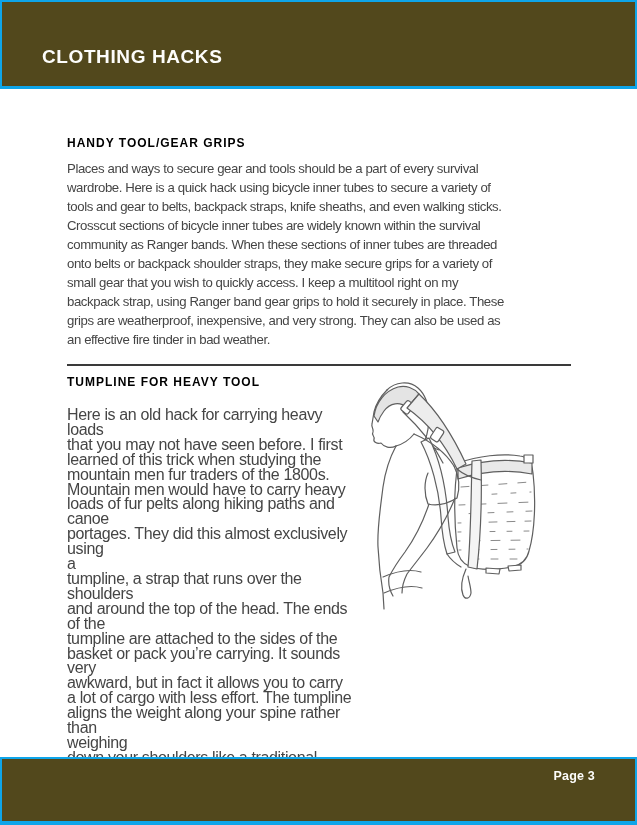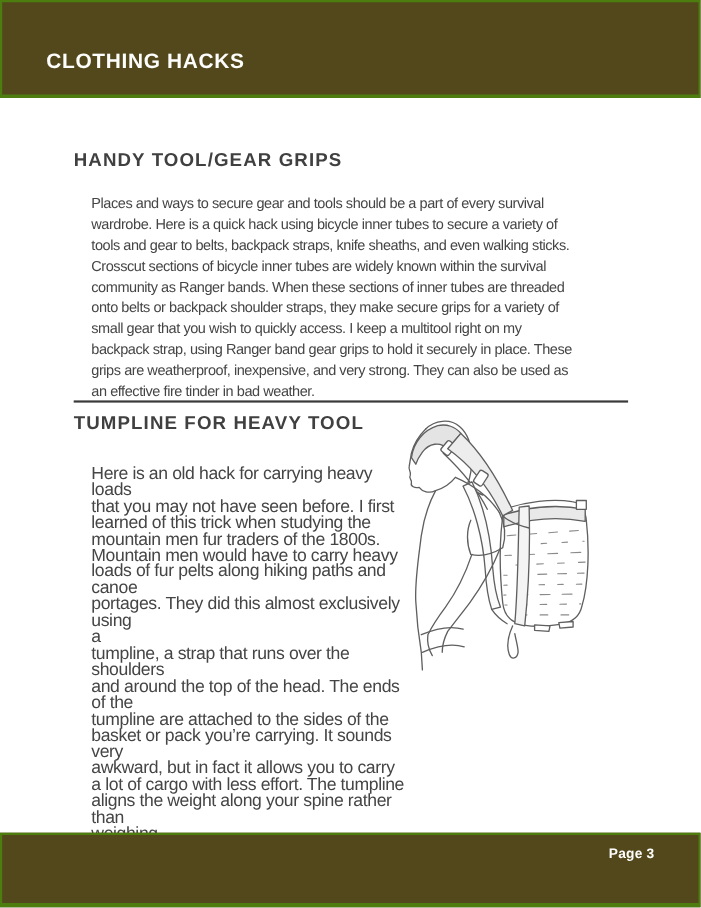--- a/index.html
+++ b/index.html
@@ -2,42 +2,42 @@
 <html><head>
 <meta charset="utf-8">
 <style>
   html,body{margin:0;padding:0;}
   body{
     width:637px;height:825px;position:relative;background:#ffffff;
     font-family:"Liberation Sans",sans-serif;overflow:hidden;
   }
   .band{
     position:absolute;left:0;right:0;background:#52481c;
-    border:2px solid #4d7c0f;box-sizing:border-box;
+    border:2px solid #0ea5e9;box-sizing:border-box;
   }
   .band.header{top:0;height:89px;border-bottom-width:3px;}
   .band.footer{top:757px;height:68px;border-bottom-width:4px;}
   .band-title{
     position:absolute;left:40px;top:44px;
     color:#fdfdfb;font-size:19px;font-weight:bold;letter-spacing:0.6px;
   }
   .page-num{
     position:absolute;right:40px;top:10px;
     color:#fdfdfb;font-size:12.5px;font-weight:bold;letter-spacing:0.2px;
   }
   .content{position:absolute;left:67px;top:0;width:505px;}
   .section-heading{
     position:absolute;margin:0;
-    color:#404040;font-size:17px;font-weight:bold;letter-spacing:1px;
+    color:#000000;font-size:12px;font-weight:bold;letter-spacing:1px;
     white-space:nowrap;
   }
   #heading-1{top:136px;}
   #heading-2{top:375px;}
   .para{
-    position:absolute;margin:16px;color:#454545;white-space:pre-line;
+    position:absolute;margin:0;color:#454545;white-space:pre-line;
   }
   #para-1{
     top:159px;width:520px;
     font-size:13.2px;line-height:19px;letter-spacing:-0.4px;
   }
   #para-2{
     top:408px;width:290px;
     font-size:16px;line-height:14.9px;letter-spacing:-0.35px;
   }
   .section-divider{

